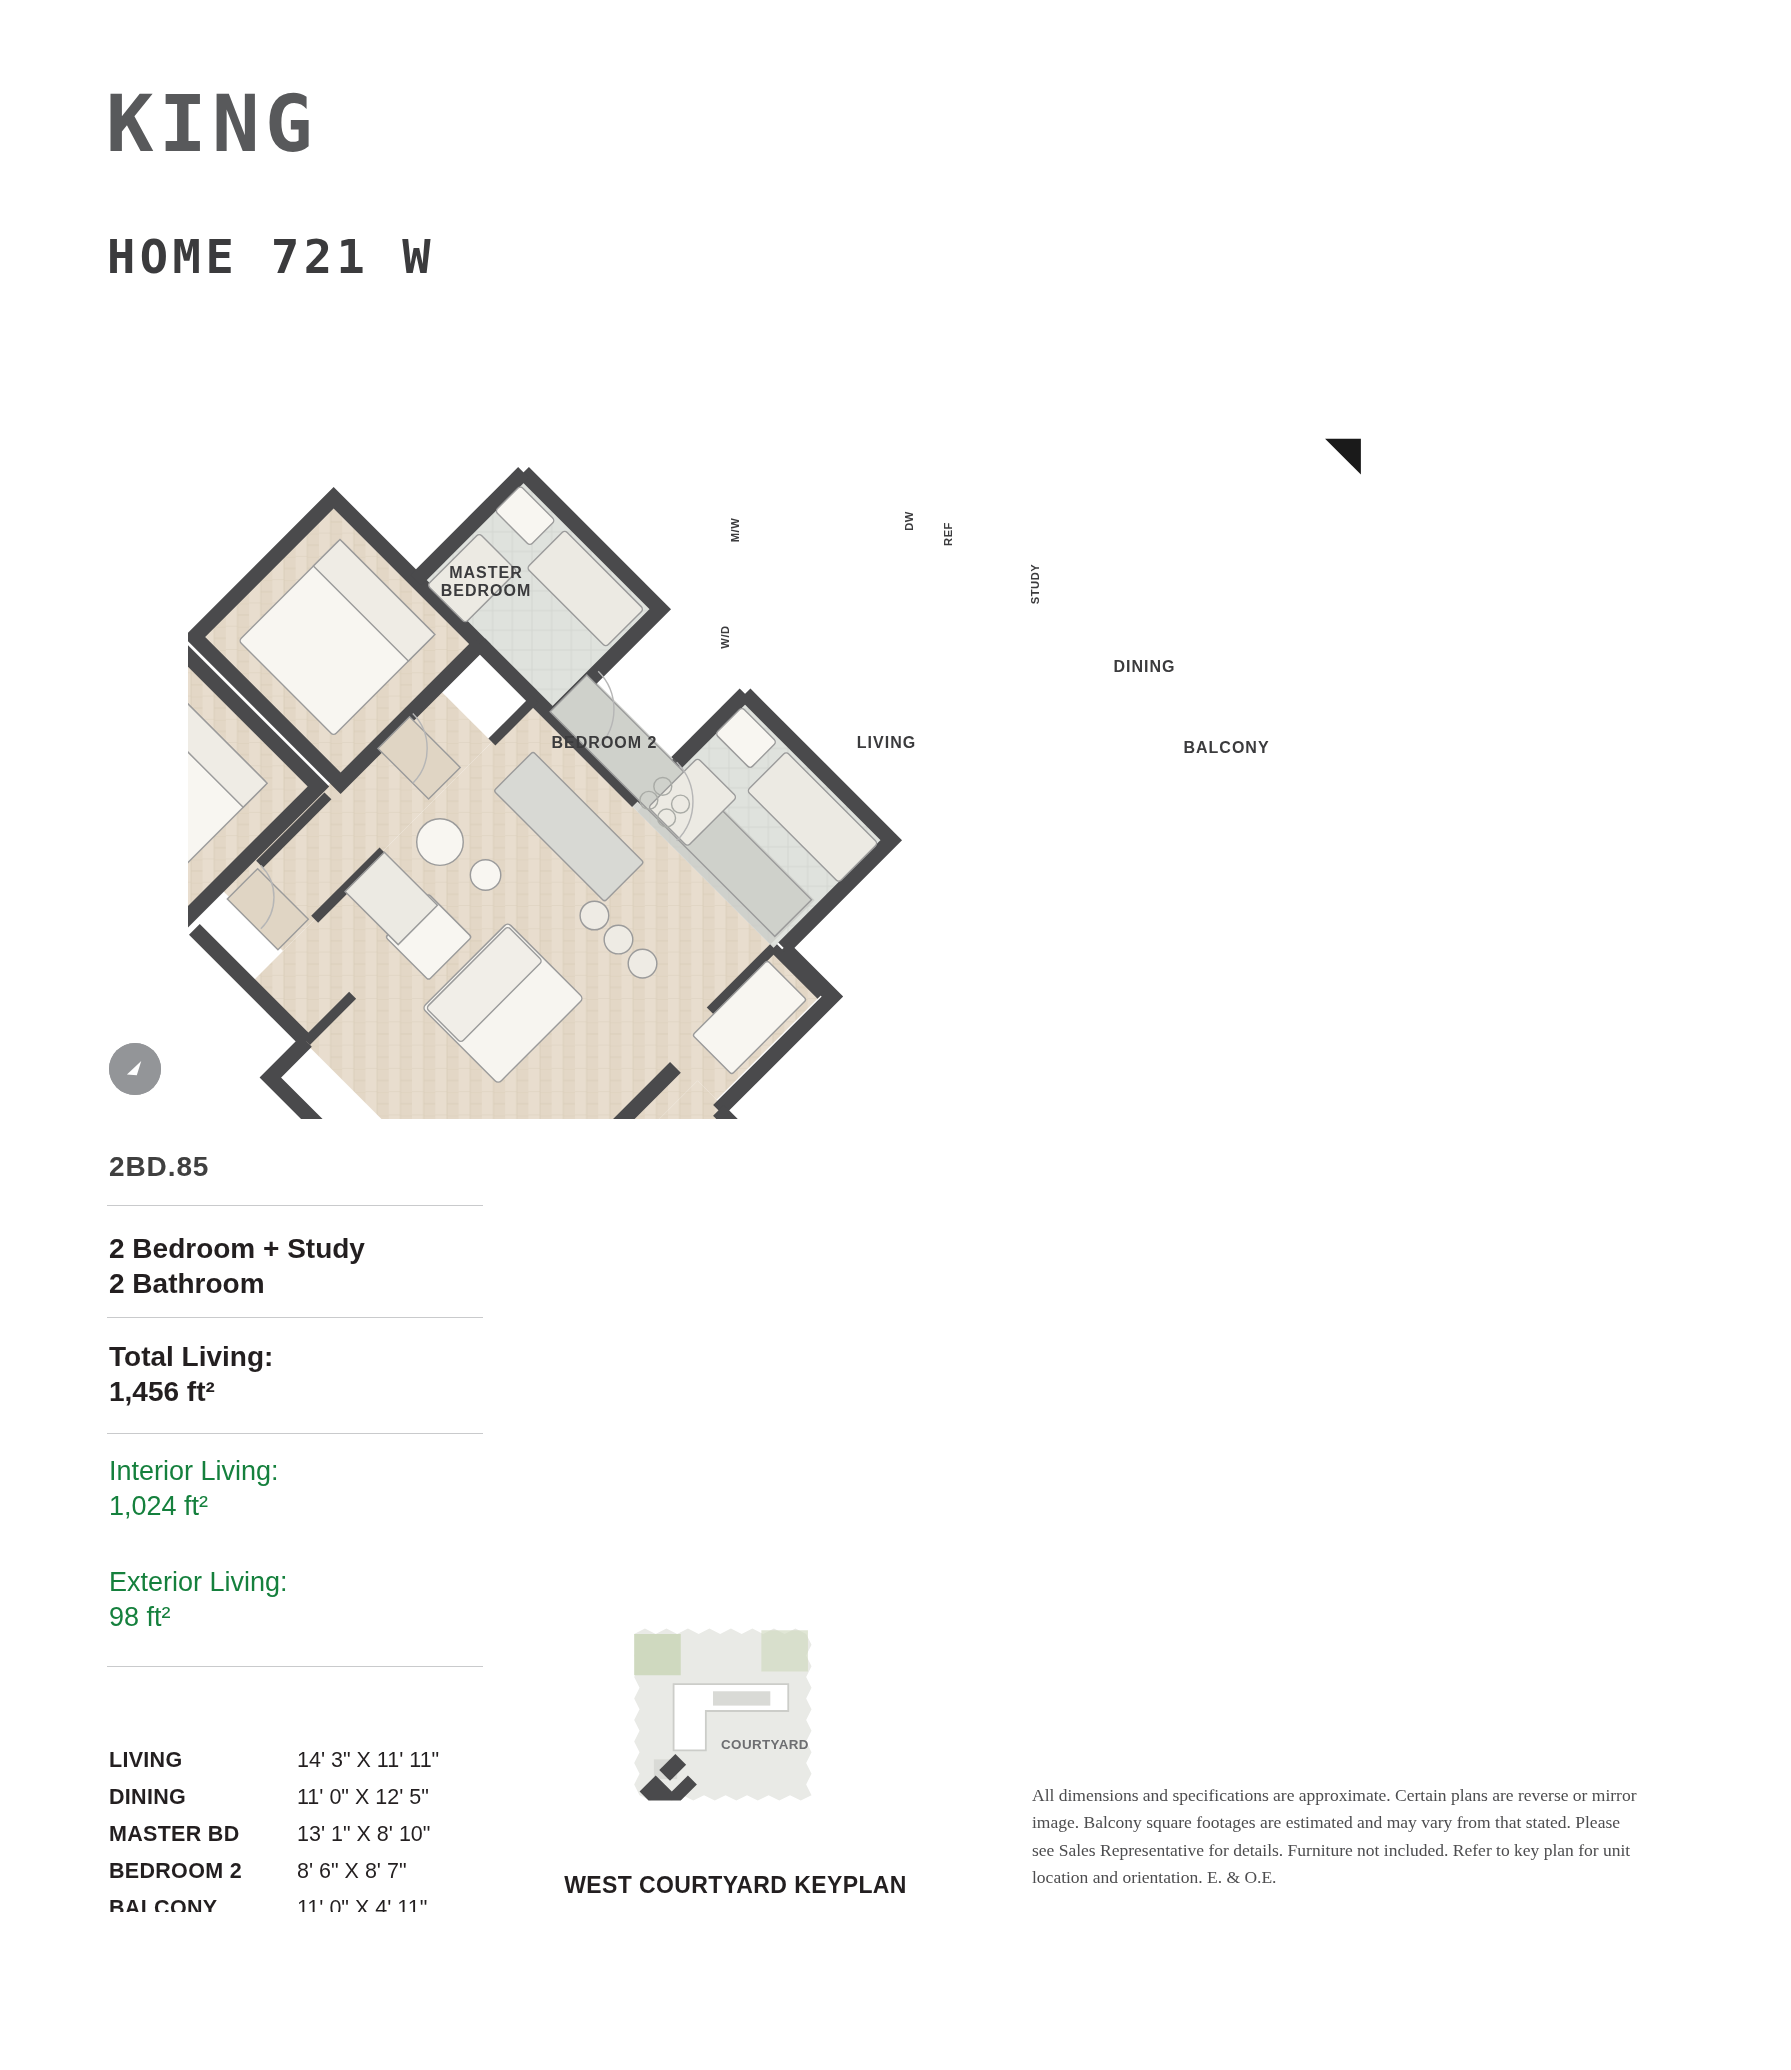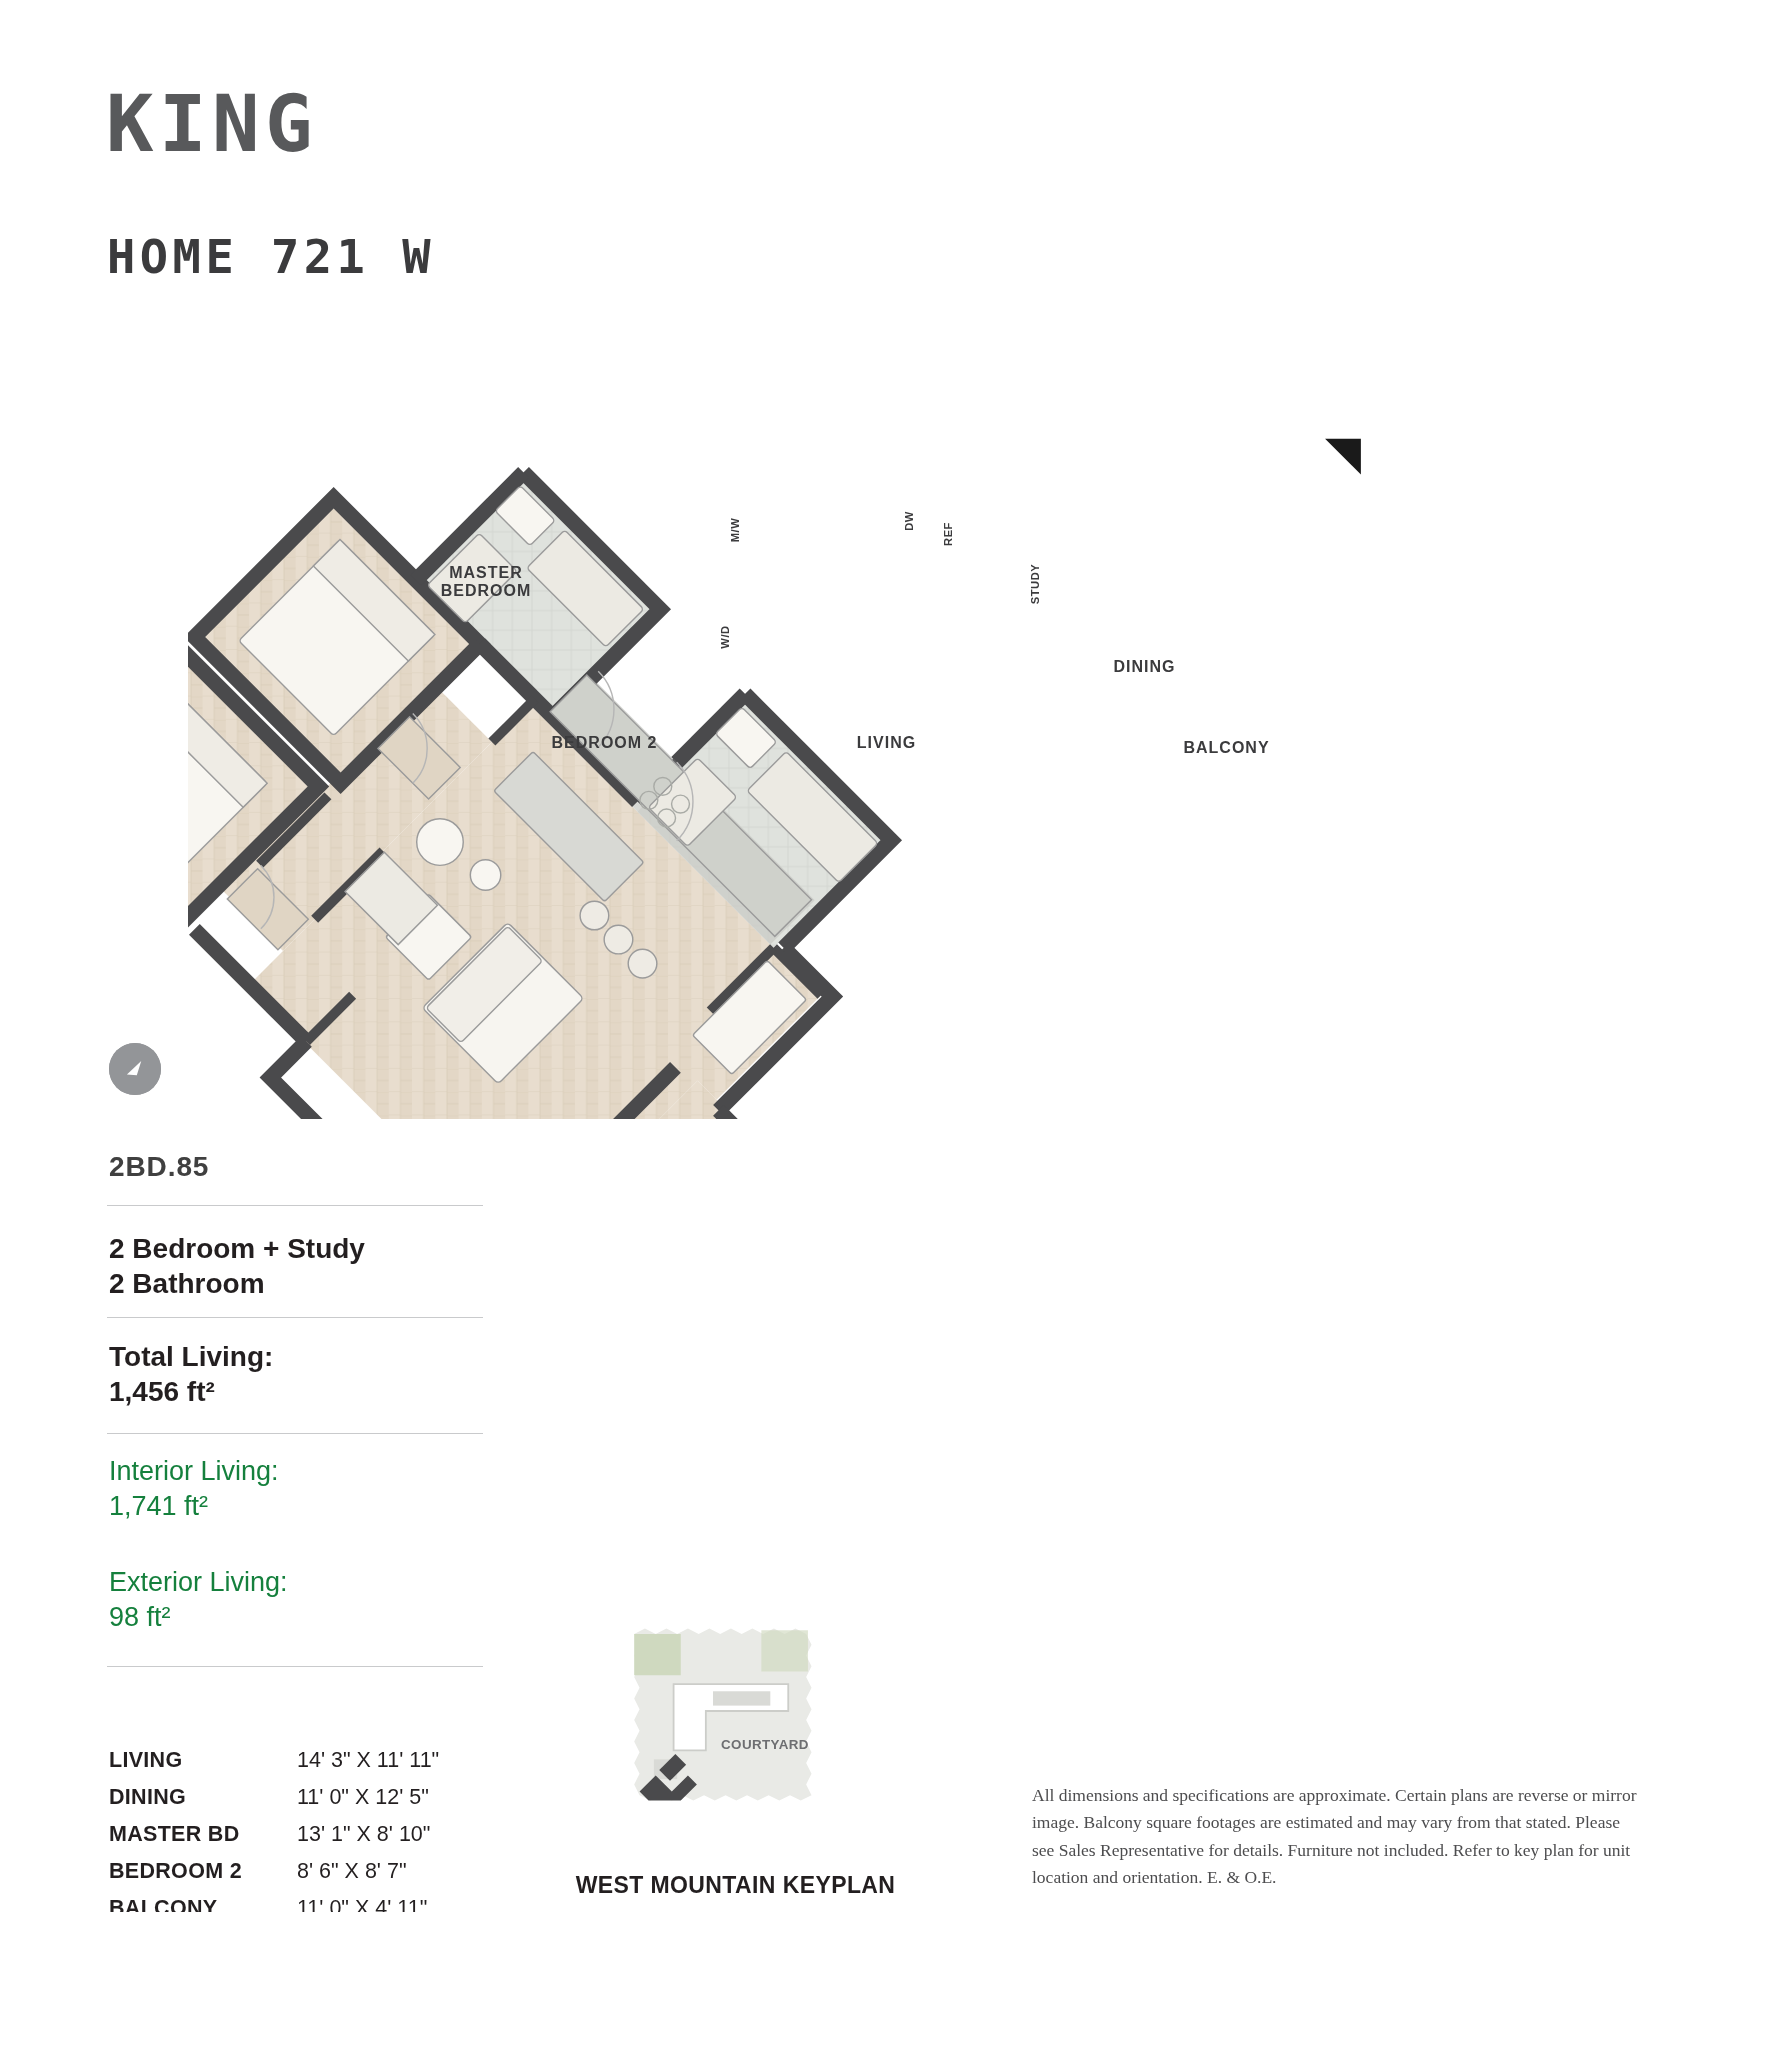--- a/index.html
+++ b/index.html
@@ -363,21 +363,21 @@
   <div class="rule r2"></div>
 
   <div class="spec-bold spec-total">
     <div>Total Living:</div>
     <div>1,456 ft²</div>
   </div>
   <div class="rule r3"></div>
 
   <div class="spec-reg spec-int">
     <div>Interior Living:</div>
-    <div>1,741 ft²</div>
+    <div>1,024 ft²</div>
   </div>
 
   <div class="spec-reg spec-ext">
     <div>Exterior Living:</div>
     <div>98 ft²</div>
   </div>
   <div class="rule r4"></div>
 
   <div class="dim-table">
     <div class="dim-row">
@@ -412,18 +412,18 @@
 
       <path d="M52,66 L180,66 L180,96 L88,96 L88,140 L52,140 Z" fill="#ffffff" stroke="#cccdc9" stroke-width="2"></path>
       <rect x="96" y="74" width="64" height="16" fill="#d9dad6"></rect>
       <rect x="30" y="150" width="26" height="22" fill="#d9dad6"></rect>
 
       <polygon points="14,186 32,168 50,186 68,168 78,178 60,196 42,196 24,196" fill="#4a4a4c"></polygon>
       <polygon points="36,162 54,144 66,156 48,174" fill="#4a4a4c"></polygon>
     </svg>
   </div>
   <div class="courtyard-label">COURTYARD</div>
-  <div class="keyplan-caption">WEST MOUNTAIN KEYPLAN</div>
+  <div class="keyplan-caption">WEST COURTYARD KEYPLAN</div>
 
   <div class="disclaimer">All dimensions and specifications are approximate. Certain plans are reverse or mirror image. Balcony square footages are estimated and may vary from that stated. Please see Sales Representative for details. Furniture not included. Refer to key plan for unit location and orientation. E. &amp; O.E.</div>
 
 </div>
 
 
 </body></html>

